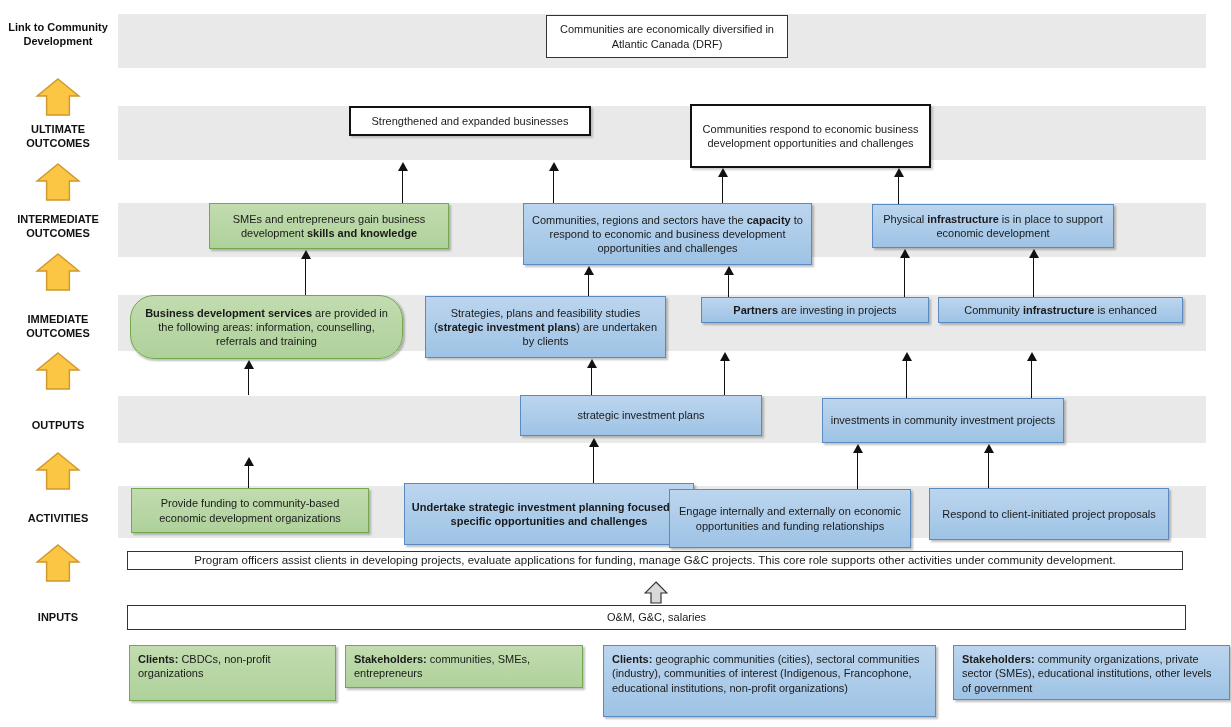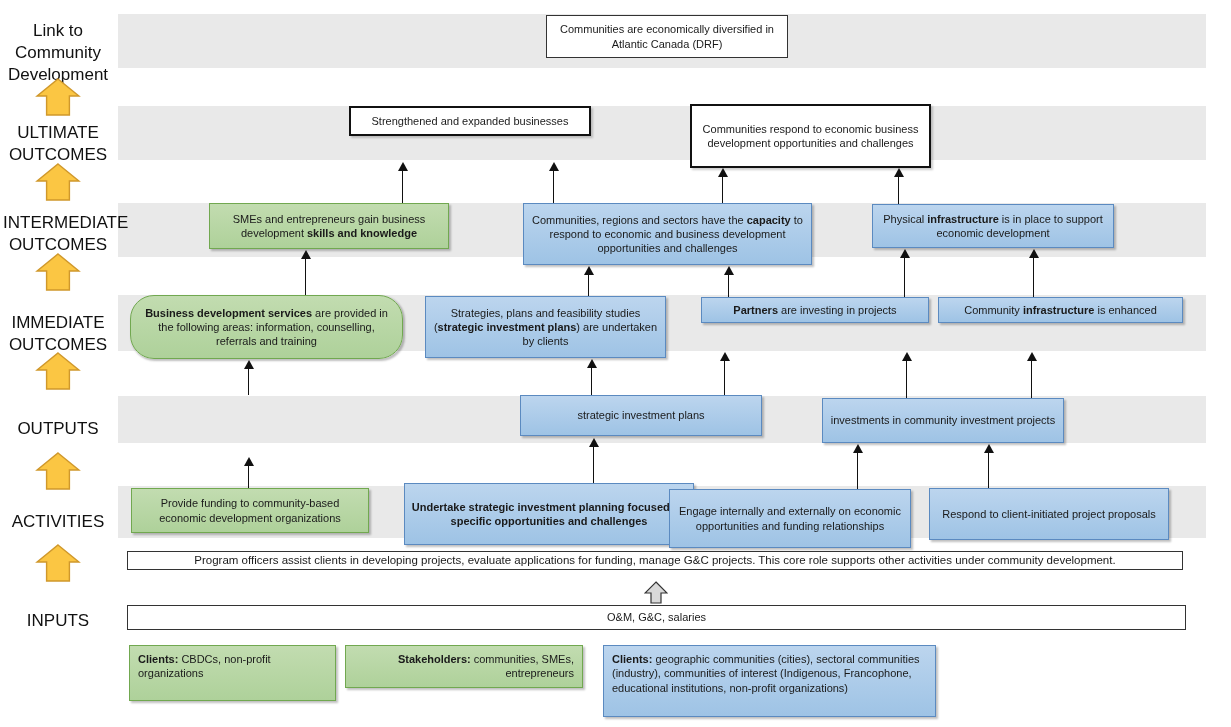--- a/index.html
+++ b/index.html
@@ -1,22 +1,22 @@
 <!DOCTYPE html>
 <html><head>
 <meta charset="utf-8">
 <style>
   html,body{margin:0;padding:0;background:#fff;}
   #canvas{
     position:relative;width:1231px;height:727px;background:#fff;overflow:hidden;
     font-family:"Liberation Sans", sans-serif;color:#1a1a1a;
   }
   .band{position:absolute;left:118px;width:1088px;background:#e9e9e9;}
-  .sidelabel{position:absolute;width:110px;text-align:center;font-weight:normal;
-    font-size:17px;line-height:1.3;color:#111;}
+  .sidelabel{position:absolute;width:110px;text-align:center;font-weight:bold;
+    font-size:11px;line-height:1.3;color:#111;}
   .goldarrow{position:absolute;width:46px;height:38px;}
   .box{position:absolute;display:flex;align-items:center;justify-content:center;
     text-align:center;font-size:11px;line-height:1.3;padding:2px 6px;box-sizing:border-box;}
   .green{background:linear-gradient(180deg,#c2dcb0,#aed19a);border:1.5px solid #71a850;
     box-shadow:1.5px 1.5px 2px rgba(0,0,0,0.25);}
   .blue{background:linear-gradient(180deg,#bcd5ee,#9ec3e5);border:1.5px solid #5b8ac0;
     box-shadow:1.5px 1.5px 2px rgba(0,0,0,0.25);}
   .white1{background:#fff;border:1px solid #333;}
   .white2{background:#fff;border:2px solid #111;box-shadow:1.5px 1.5px 2px rgba(0,0,0,0.2);}
   .leftalign{justify-content:flex-start;text-align:left;align-items:flex-start;padding:6px 8px;}
@@ -104,26 +104,29 @@
 
   <div class="box white1" style="left:127px;top:551px;width:1056px;height:19px;font-size:11.5px;">Program officers assist clients in developing projects, evaluate applications for funding, manage G&amp;C projects. This core role supports other activities under community development.</div>
   <svg style="position:absolute;left:644px;top:581px;width:24px;height:23px;" viewBox="0 0 24 23">
       <polygon points="12,1 23,12 17,12 17,22 7,22 7,12 1,12" fill="#d9d9d9" stroke="#333" stroke-width="1.2"></polygon>
     </svg>
   <div class="box white1" style="left:127px;top:605px;width:1059px;height:25px;">O&amp;M, G&amp;C, salaries</div>
 
   <div class="box green leftalign" style="left:129px;top:645px;width:207px;height:56px;">
       <span><b>Clients:</b> CBDCs, non-profit organizations</span>
     </div>
-  <div class="box green leftalign" style="left:345px;top:645px;width:238px;height:43px;text-align:right;">
+  <div class="box green leftalign" style="left:345px;top:645px;width:238px;height:43px;">
       <span><b>Stakeholders:</b> communities, SMEs, entrepreneurs</span>
     </div>
   <div class="box blue leftalign" style="left:603px;top:645px;width:333px;height:72px;">
       <span><b>Clients:</b> geographic communities (cities), sectoral communities (industry), communities of interest (Indigenous, Francophone, educational institutions, non-profit organizations)</span>
     </div>
+  <div class="box blue leftalign" style="left:953px;top:645px;width:277px;height:55px;">
+      <span><b>Stakeholders:</b> community organizations, private sector (SMEs), educational institutions, other levels of government</span>
+    </div>
 
   <div class="varrow" style="left:398px;top:162px;height:41px;">
       <span class="head"></span>
       <span class="stem"></span>
     </div>
   <div class="varrow" style="left:549px;top:162px;height:41px;">
       <span class="head"></span>
       <span class="stem"></span>
     </div>
   <div class="varrow" style="left:718px;top:168px;height:35px;">

